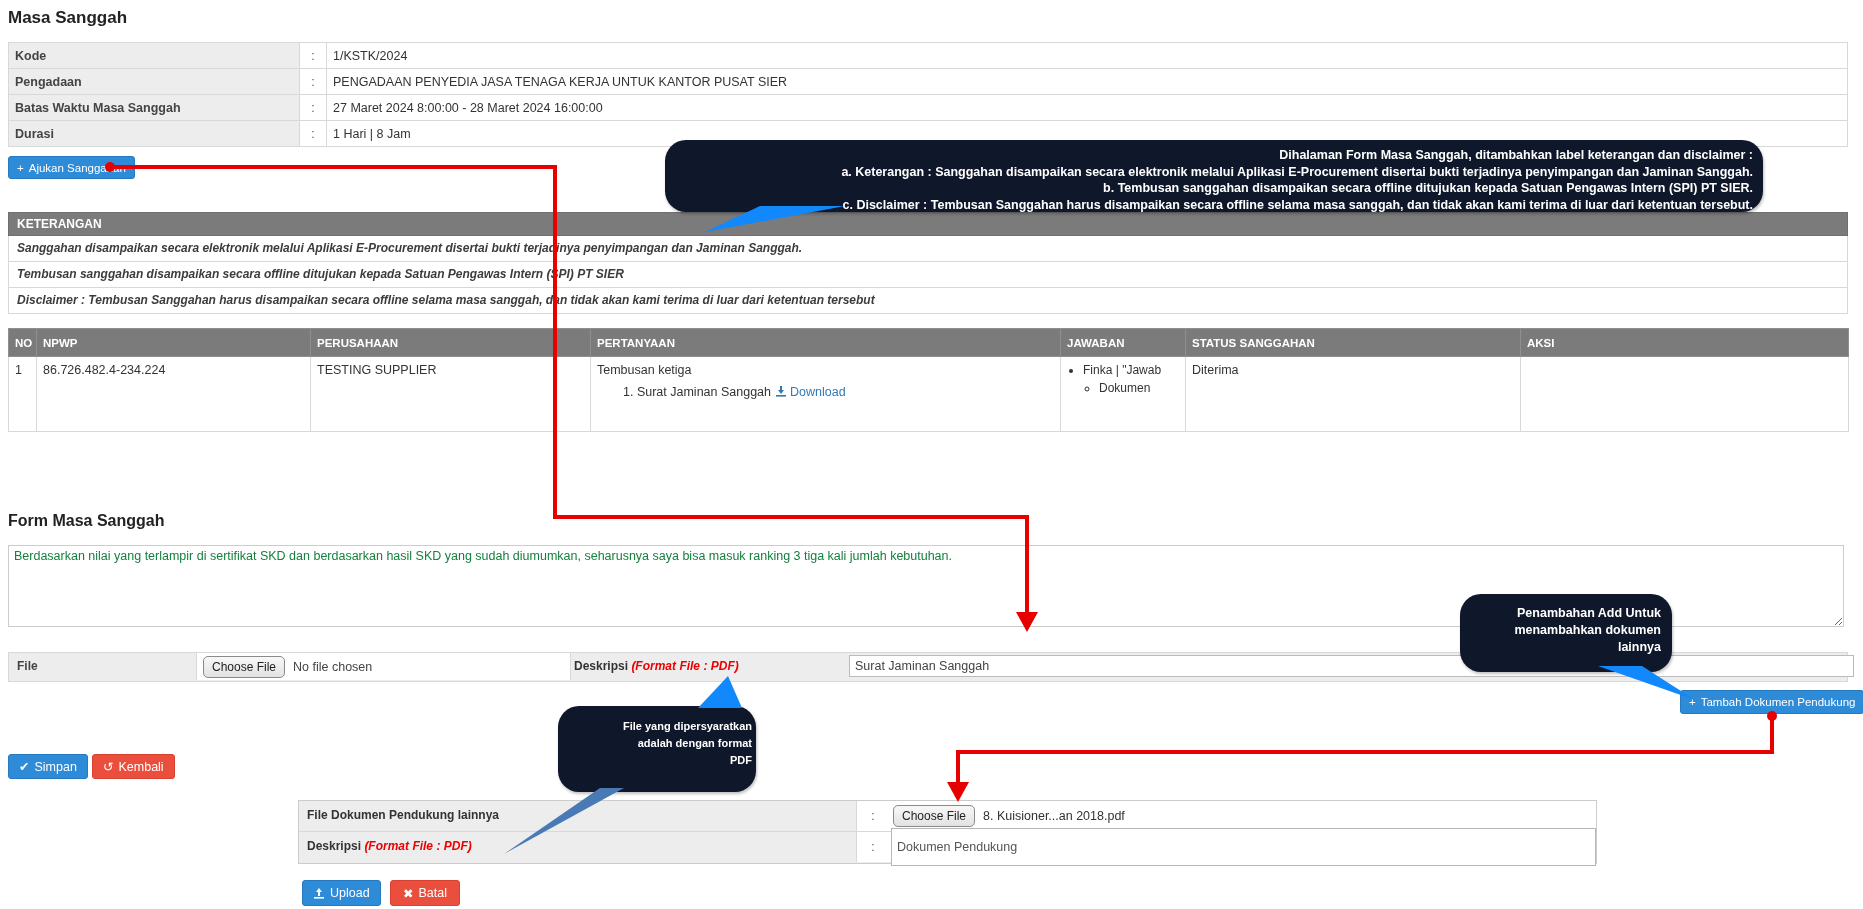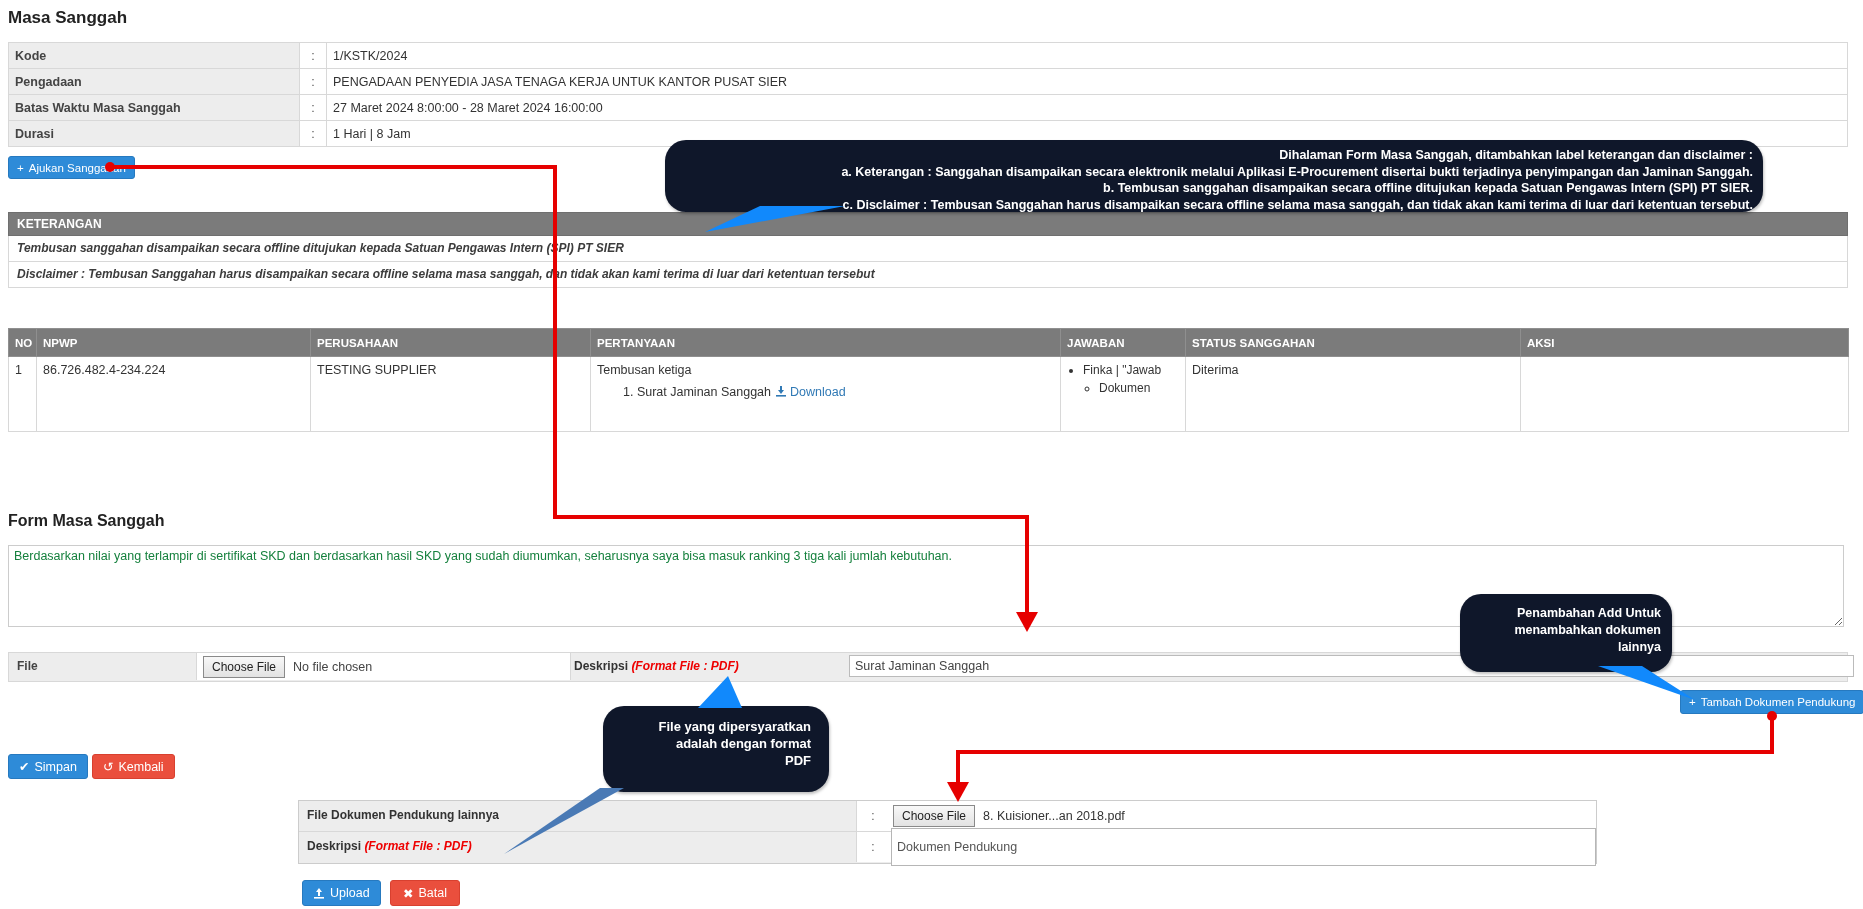--- a/index.html
+++ b/index.html
@@ -36,21 +36,21 @@
   ul.jaw{margin:0;padding-left:16px;font-size:12px;color:#333;}
   ul.jaw ul{padding-left:16px;list-style:circle;margin:4px 0 0 0;}
 
   
   textarea.sanggah{position:absolute;left:8px;top:545px;width:1824px;height:74px;border:1px solid #ccc;
                    font-family:"Liberation Sans","DejaVu Sans",sans-serif;font-size:12.5px;color:#15803d;padding:3px 5px;resize:both;}
   .filerow{position:absolute;left:8px;top:652px;width:1838px;height:28px;background:#ededed;border:1px solid #d8d8d8;}
   .filerow .flabel{position:absolute;left:8px;top:6px;font-size:12px;font-weight:bold;color:#444;}
   .filebox{position:absolute;left:187px;top:0;width:373px;height:27px;background:#fff;border-left:1px solid #d8d8d8;border-right:1px solid #d8d8d8;display:flex;align-items:center;}
   .choose{height:20px;margin-left:6px;padding:0 8px;background:linear-gradient(#f8f8f8,#e2e2e2);border:1px solid #8a8a8a;
-          border-radius:0;font-size:12px;color:#222;display:inline-flex;align-items:center;cursor:pointer;white-space:nowrap;}
+          border-radius:5px;font-size:12px;color:#222;display:inline-flex;align-items:center;cursor:pointer;white-space:nowrap;}
   .nofile{font-size:12.5px;color:#444;margin-left:8px;white-space:nowrap;}
   .desk{position:absolute;left:565px;top:6px;font-size:12px;color:#333;font-weight:bold;white-space:nowrap;}
   .fmt{color:#e00;font-style:italic;font-weight:bold;}
   input.deskinput{position:absolute;left:840px;top:2px;width:993px;height:20px;border:1px solid #bbb;
                   font-family:inherit;font-size:12.5px;color:#444;padding:0 5px;background:#fff;}
   .tambah{position:absolute;left:1680px;top:690px;height:22px;padding:0 8px;}
   .simpan{position:absolute;left:8px;top:754px;height:23px;padding:0 10px;font-size:12.5px;}
   .kembali{position:absolute;left:92px;top:754px;height:23px;padding:0 10px;font-size:12.5px;}
 
   
@@ -66,21 +66,21 @@
                  font-size:12.5px;color:#555;padding:8px 5px;}
   .upload{position:absolute;left:302px;top:880px;height:24px;padding:0 10px;font-size:12.5px;}
   .batal{position:absolute;left:390px;top:880px;height:24px;padding:0 12px;font-size:12.5px;}
 
   
   .callout{position:absolute;background:#0f172a;color:#fff;border-radius:21px;font-weight:bold;z-index:40;
            box-shadow:1px 2px 3px rgba(0,0,0,.25);text-align:right;}
   .callout .cl{white-space:nowrap;}
   .co-top{left:665px;top:140px;width:1078px;height:58px;padding:7px 10px;font-size:12.5px;line-height:16.5px;}
   .co-tambah{left:1460px;top:594px;width:190px;height:56px;padding:11px 11px;font-size:12.5px;line-height:17px;}
-  .co-pdf{left:558px;top:706px;width:190px;height:62px;padding:12px 18px;font-size:13px;line-height:17px;margin-left:45px;}
+  .co-pdf{left:558px;top:706px;width:190px;height:62px;padding:12px 4px;font-size:11px;line-height:17px;}
 
   svg.overlay{position:absolute;left:0;top:0;z-index:50;pointer-events:none;}
   .icon{display:inline-block;}
 </style>
 </head>
 <body>
 
 <div id="stage">
 
   <div class="h1">Masa Sanggah</div>
@@ -110,20 +110,21 @@
     </tbody>
   </table>
 
   <div class="btn btn-blue ajukan">
     <span class="icon">+</span>
     <span>Ajukan Sanggahan</span>
   </div>
 
   <div class="ket">
     <div class="hdr">KETERANGAN</div>
+    <div class="note">Sanggahan disampaikan secara elektronik melalui Aplikasi E-Procurement disertai bukti terjadinya penyimpangan dan Jaminan Sanggah.</div>
     <div class="note">Tembusan sanggahan disampaikan secara offline ditujukan kepada Satuan Pengawas Intern (SPI) PT SIER</div>
     <div class="note">Disclaimer : Tembusan Sanggahan harus disampaikan secara offline selama masa sanggah, dan tidak akan kami terima di luar dari ketentuan tersebut</div>
   </div>
 
   <table class="data">
     <colgroup>
       <col style="width:28px">
         <col style="width:274px">
         <col style="width:280px">
         <col style="width:470px">

